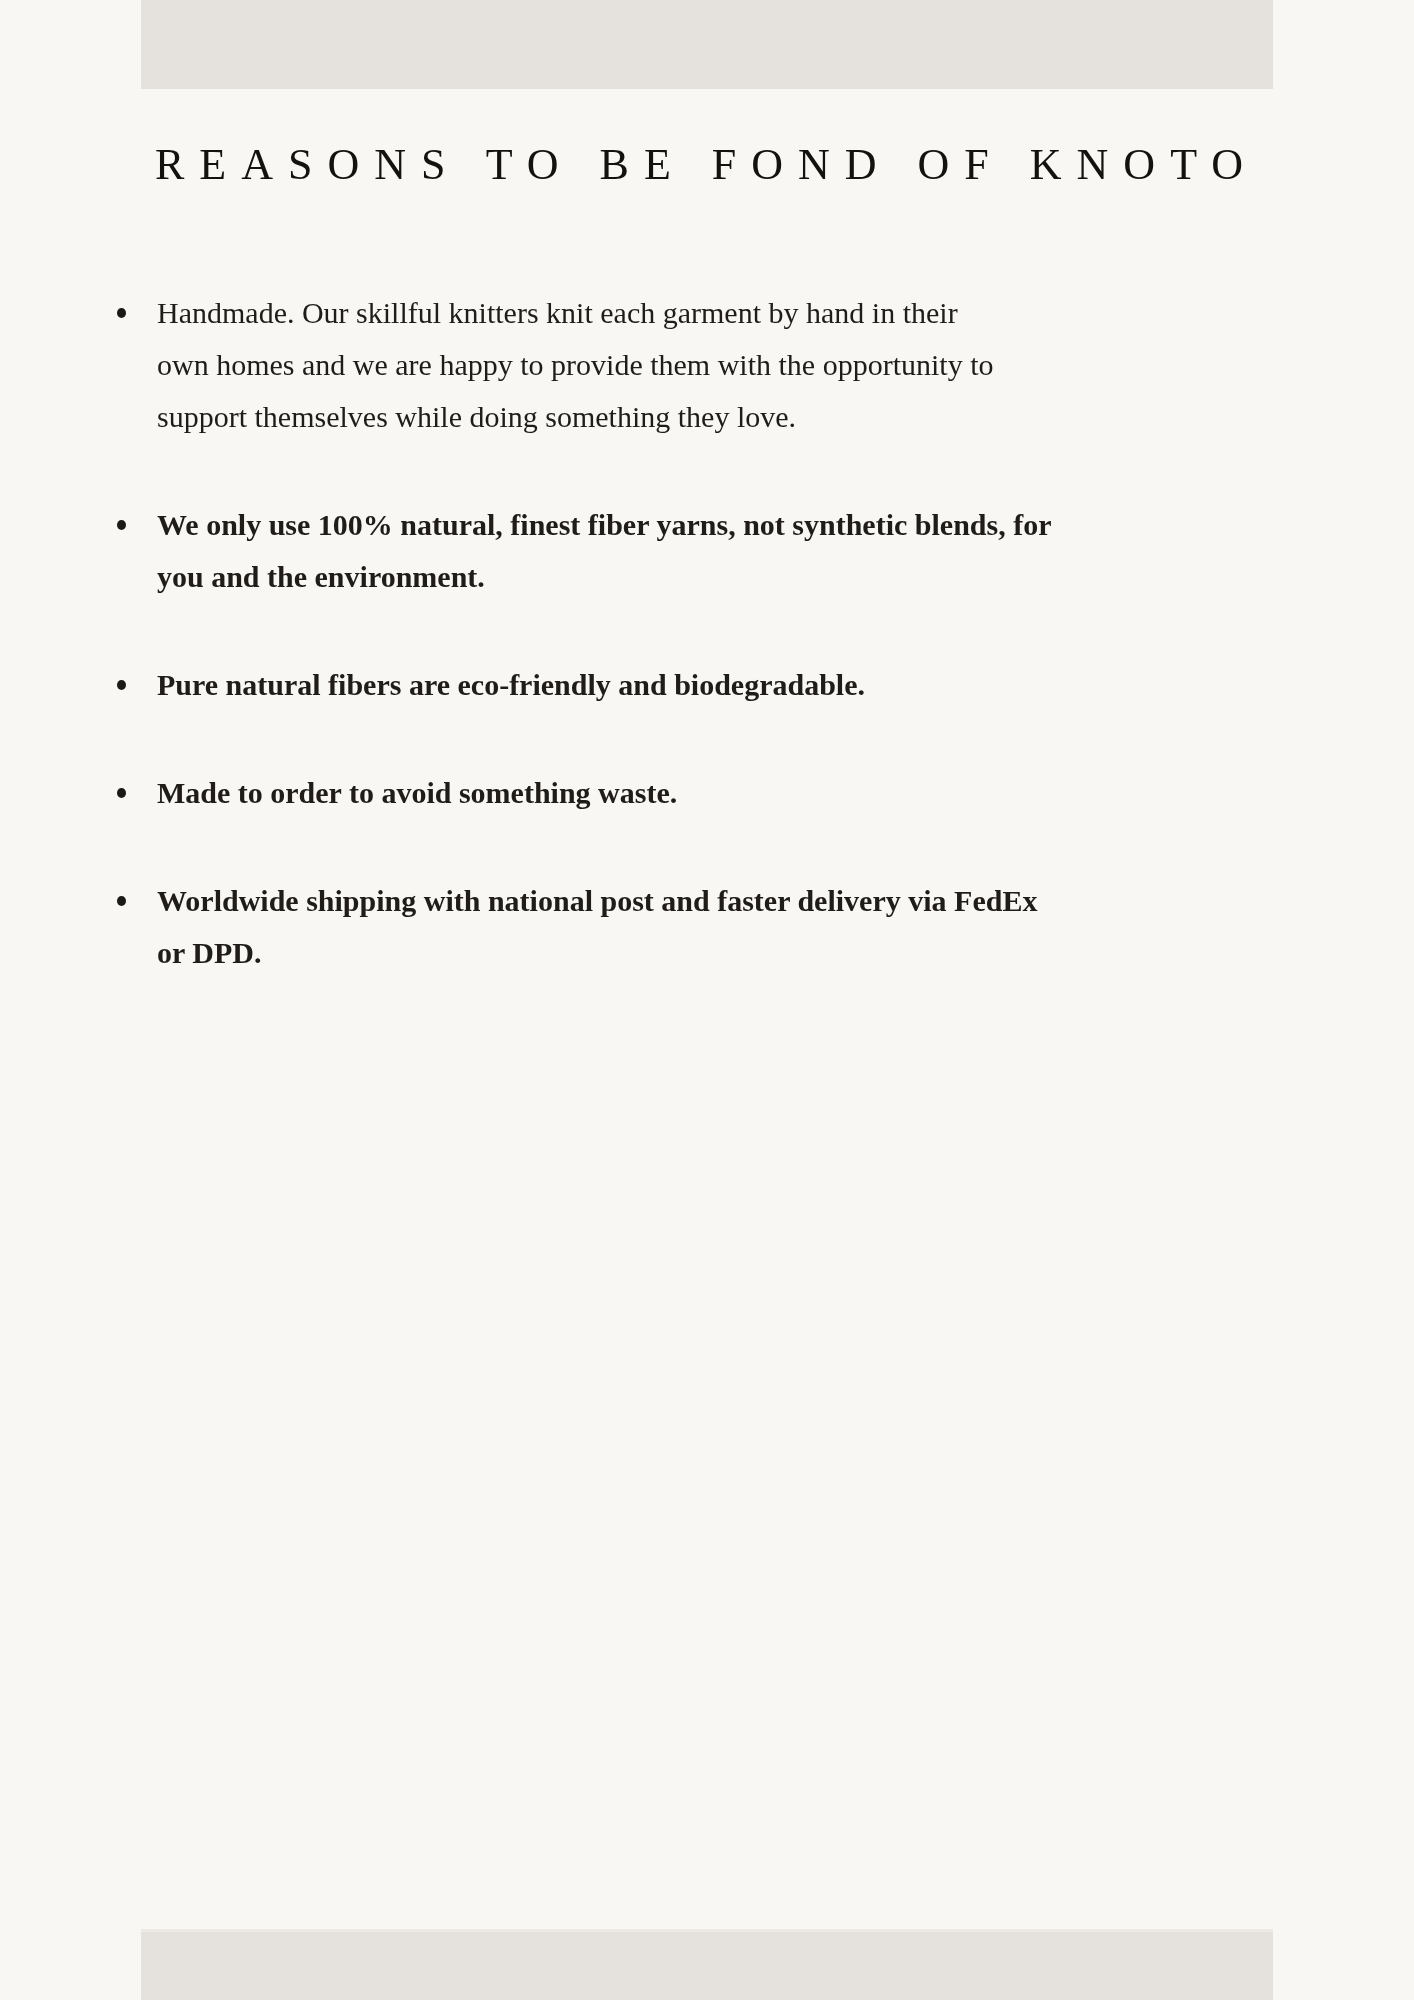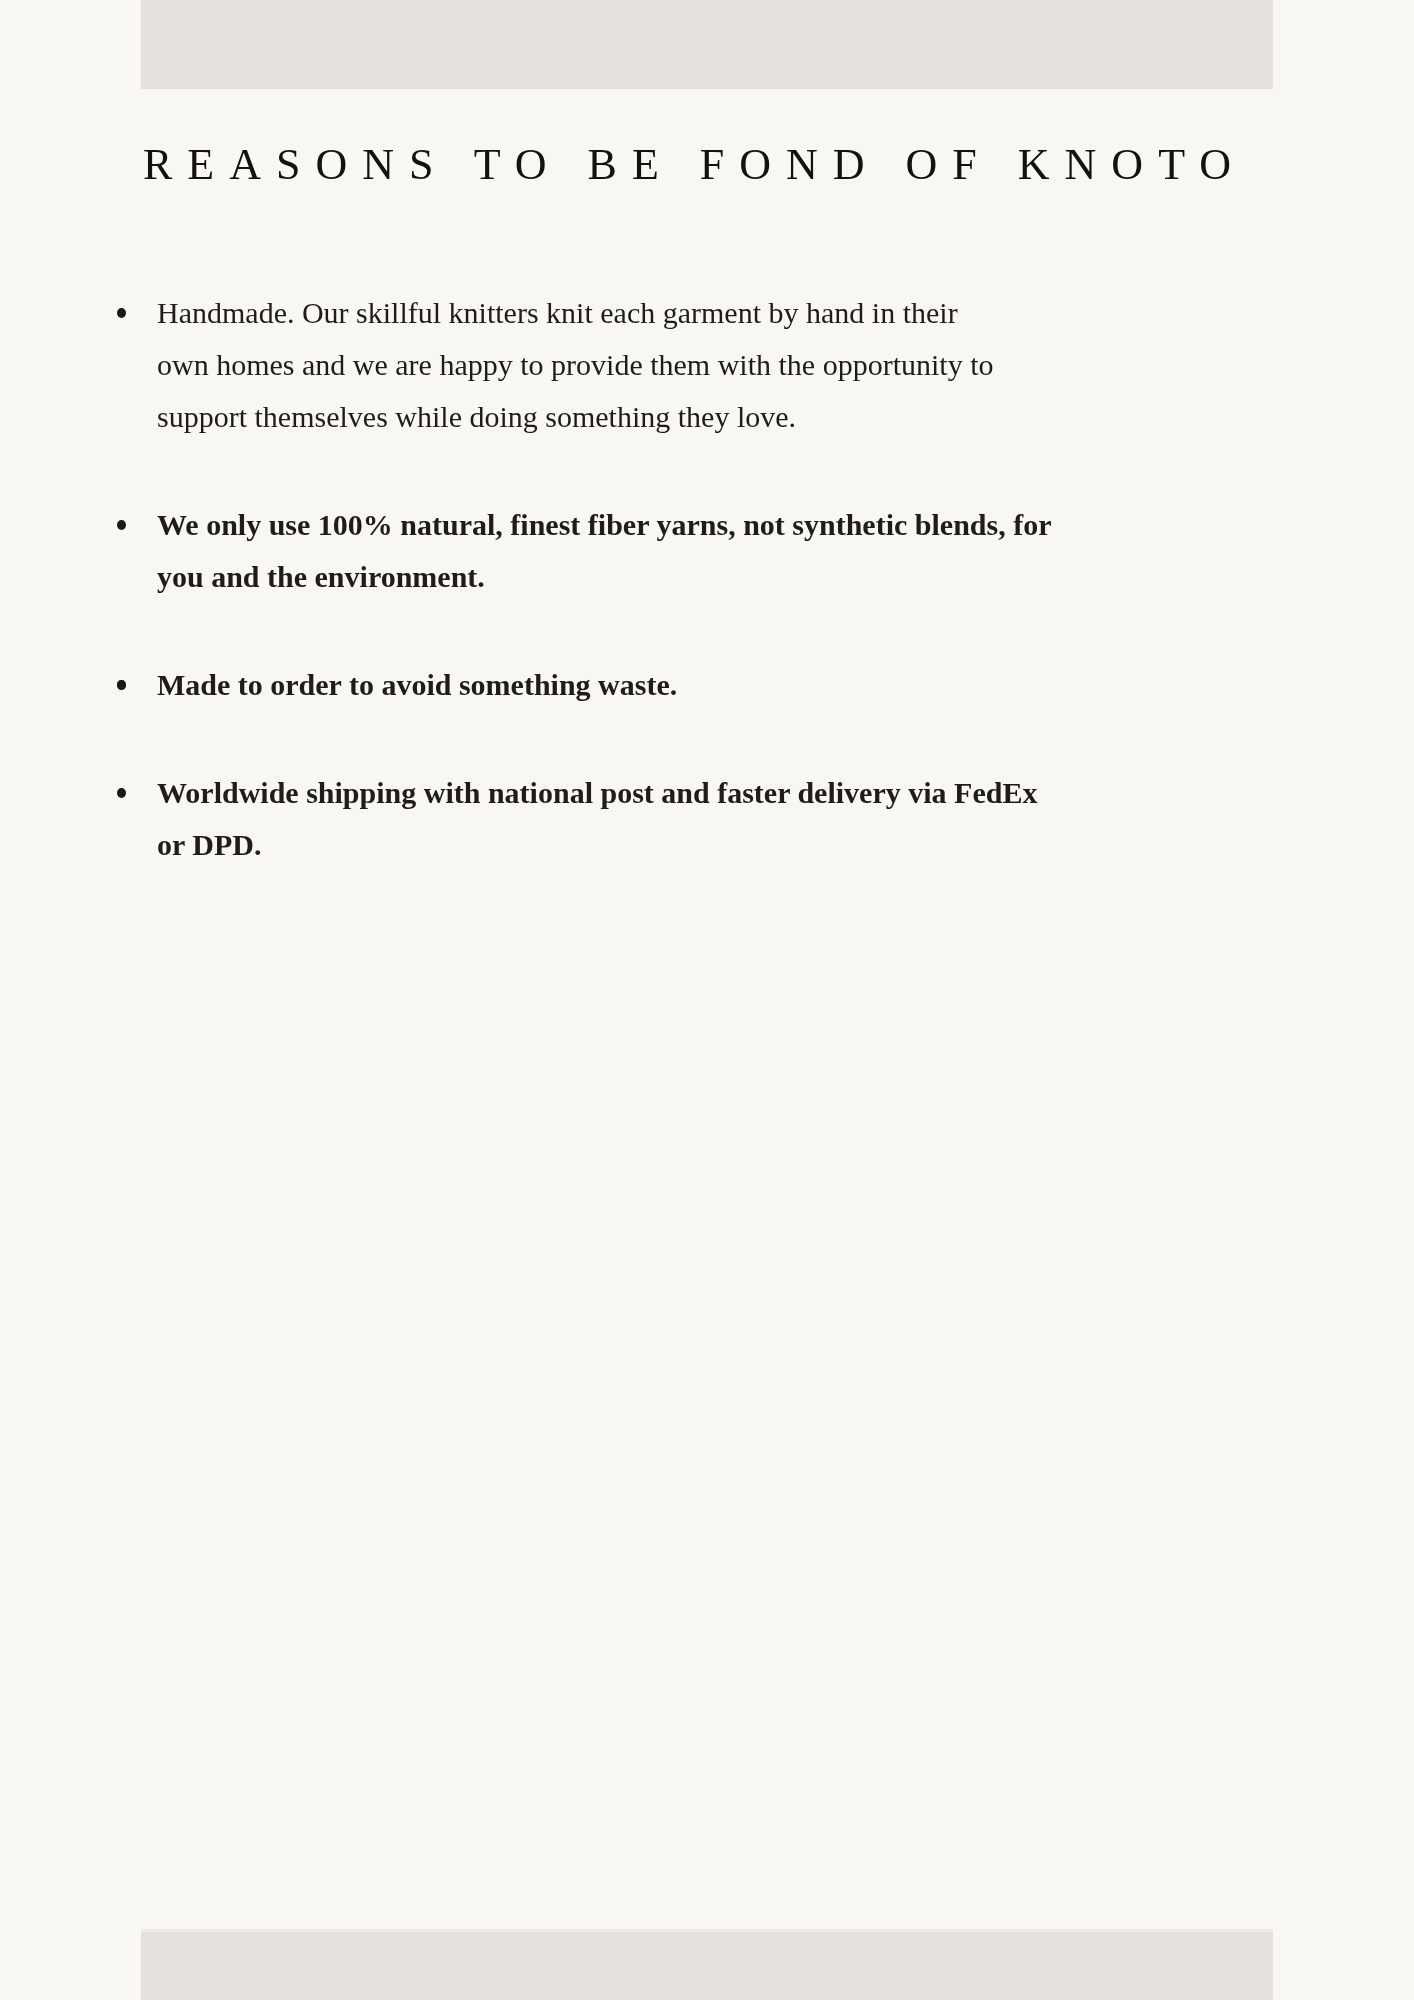--- a/index.html
+++ b/index.html
@@ -20,21 +20,21 @@
     background: #e5e1dc;
   }
   .band-top { top: 0; height: 89px; }
   .band-bottom { bottom: 0; height: 71px; border-top: 3px solid #edeae5; }
   .content {
     position: absolute;
     top: 0; left: 0; right: 0;
     padding: 0 90px 0 115px;
   }
   .page-title {
-    margin: 143px 0 0 28px;
+    margin: 143px 0 0 40px;
     font-size: 44px;
     font-weight: 400;
     line-height: 1;
     letter-spacing: 15px;
     white-space: nowrap;
     color: #14120f;
   }
   ul.benefits {
     list-style: none;
     margin: 100px 0 0 0;
@@ -79,20 +79,21 @@
 own homes and we are happy to provide them with the opportunity to
 support themselves while doing something they love.</span>
       </li>
       <li>
         <span class="bullet-dot"></span>
         <span class="li-text">We only use 100% natural, finest fiber yarns, not synthetic blends, for
 you and the environment.</span>
       </li>
       <li>
         <span class="bullet-dot"></span>
+        <span class="li-text">Pure natural fibers are eco-friendly and biodegradable.</span>
       </li>
       <li>
         <span class="bullet-dot"></span>
         <span class="li-text">Made to order to avoid something waste.</span>
       </li>
       <li>
         <span class="bullet-dot"></span>
         <span class="li-text">Worldwide shipping with national post and faster delivery via FedEx
 or DPD.</span>
       </li>

